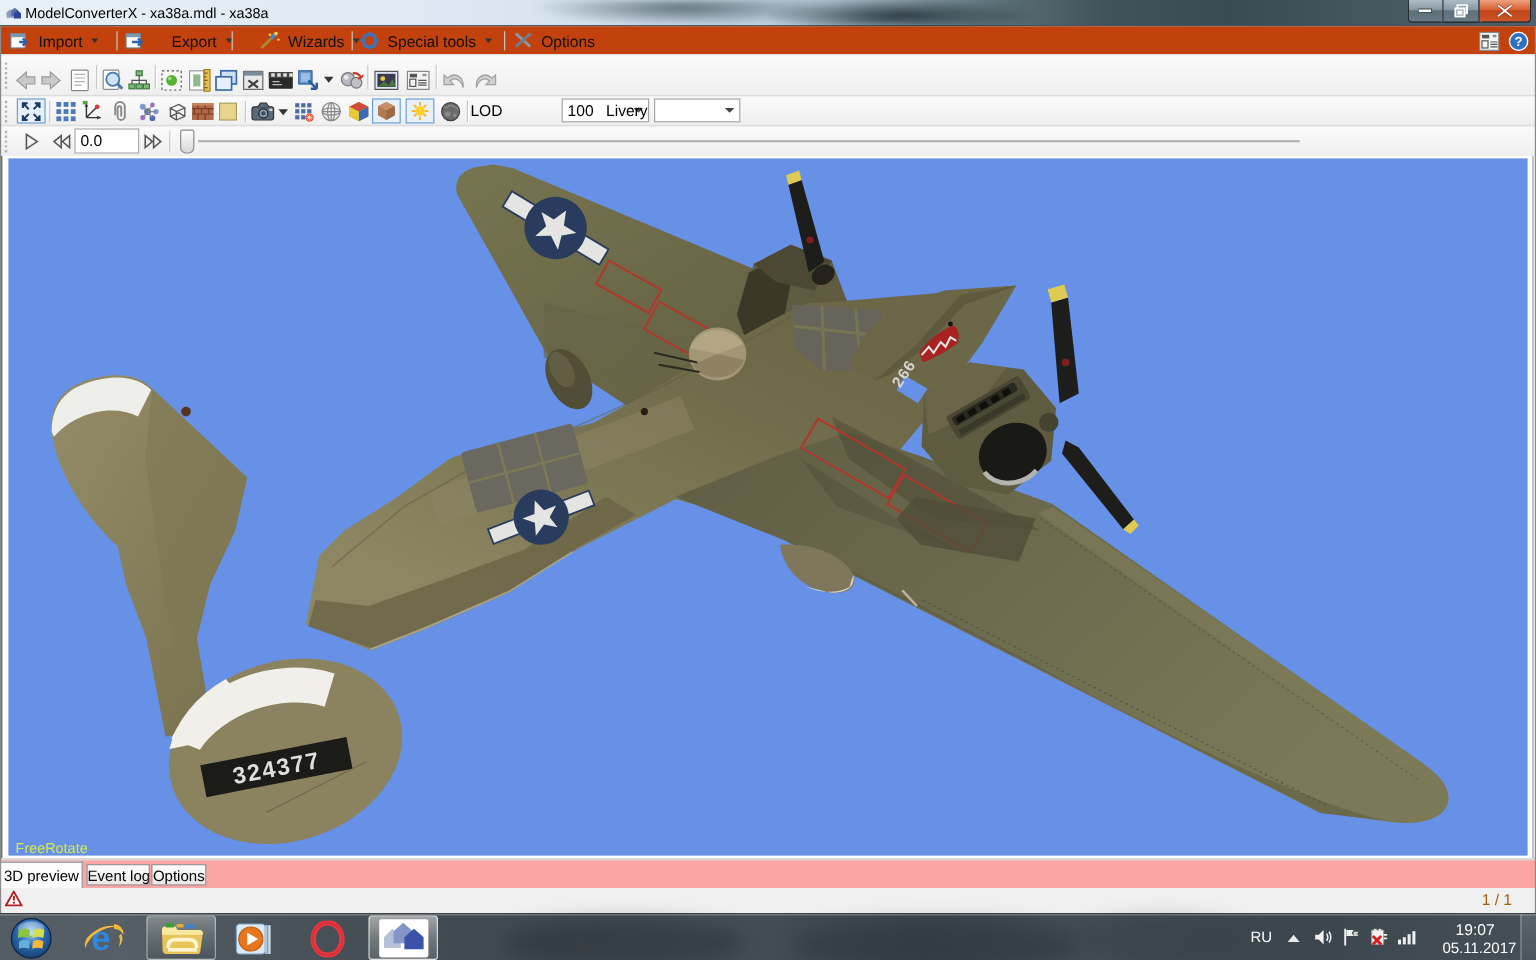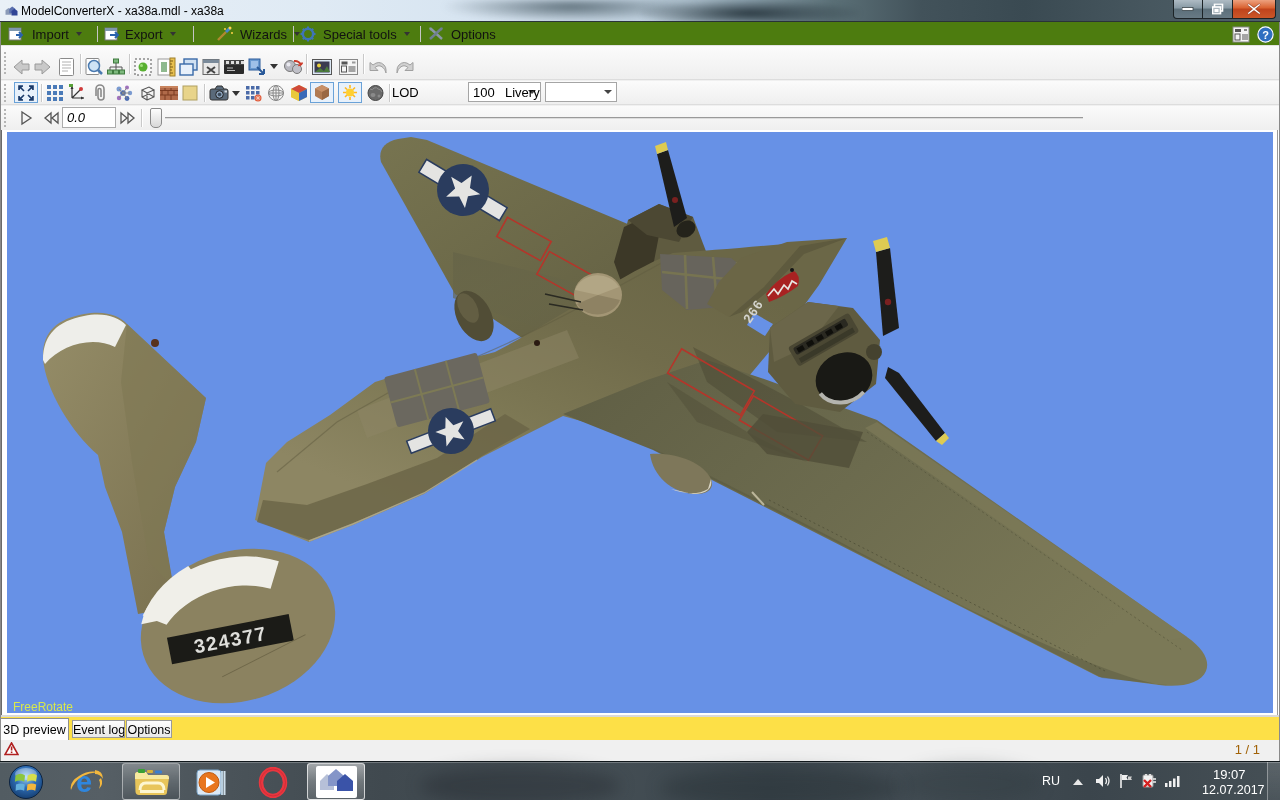--- a/index.html
+++ b/index.html
@@ -15,21 +15,21 @@
 #titletext{position:absolute;left:21px;top:4px;font-size:12px;color:#000;white-space:nowrap;}
 #appicon{position:absolute;left:4px;top:4px;width:15px;height:14px;}
 
 #capbtns{position:absolute;right:4px;top:0;width:103px;height:19px;display:flex;}
 .cb{height:19px;border:1px solid #1c2326;border-top:none;position:relative;}
 .cb.min{width:30px;border-radius:0 0 0 4px;background:linear-gradient(#aebbc4 0%,#8799a4 45%,#5c6f7a 50%,#687a85 100%);}
 .cb.max{width:29px;border-left:none;border-right:none;background:linear-gradient(#aebbc4 0%,#8799a4 45%,#5c6f7a 50%,#687a85 100%);}
 .cb.close{width:44px;border-radius:0 0 4px 0;background:linear-gradient(#eda17f 0%,#d9602f 45%,#c0431c 50%,#cb5628 100%);}
 .cb svg{position:absolute;left:50%;top:50%;transform:translate(-50%,-50%);}
 
-#menubar{position:absolute;left:0;top:22px;width:1280px;height:24px;background:#4d7c0f;border-bottom:1px solid #e3e3e3;font-size:13px;color:#111;}
+#menubar{position:absolute;left:0;top:22px;width:1280px;height:24px;background:#c2410c;border-bottom:1px solid #e3e3e3;font-size:13px;color:#111;}
 .mitem{position:absolute;top:3px;height:18px;display:flex;align-items:center;white-space:nowrap;}
 .msep{position:absolute;top:4px;width:1px;height:16px;background:#c5c5c5;}
 .mcaret{display:inline-block;width:0;height:0;border-left:3.5px solid transparent;border-right:3.5px solid transparent;border-top:4px solid #333;margin-left:7px;}
 
 #tb1{position:absolute;left:0;top:46px;width:1280px;height:34px;background:linear-gradient(#fbfbfb,#efefef);border-bottom:1px solid #ddd;}
 #tb2{position:absolute;left:0;top:81px;width:1280px;height:24px;background:linear-gradient(#fbfbfb,#efefef);border-bottom:1px solid #ddd;}
 #tb3{position:absolute;left:0;top:106px;width:1280px;height:24px;background:linear-gradient(#fbfbfb,#efefef);}
 .grip{position:absolute;left:4px;width:3px;border-left:2px dotted #b5b5b5;}
 .ticon{position:absolute;}
 .tsep{position:absolute;width:1px;background:#c9c9c9;box-shadow:1px 0 0 #fff;}
@@ -37,21 +37,21 @@
 
 .combo{position:absolute;background:#fff;border:1px solid #a5a5a5;font-size:13px;color:#000;}
 .combo .arr{position:absolute;right:4px;top:50%;margin-top:-2px;width:0;height:0;border-left:4px solid transparent;border-right:4px solid transparent;border-top:4px solid #444;}
 
 #vpframe{position:absolute;left:0;top:130px;width:1280px;height:585px;background:#fff;}
 #vpframe .dark{position:absolute;left:0;top:0;width:2px;height:585px;background:#6a6a6a;}
 #viewport{position:absolute;left:7px;top:132px;width:1266px;height:581px;background:#6791e6;overflow:hidden;}
 #freerotate{position:absolute;left:6px;top:568px;font-size:12px;color:#d8e84c;}
 #rightedge{position:absolute;left:1277px;top:130px;width:1px;height:585px;background:#9a9a9a;}
 
-#tabstrip{position:absolute;left:0;top:715px;width:1280px;height:25px;background:#fde047;}
+#tabstrip{position:absolute;left:0;top:715px;width:1280px;height:25px;background:#fca5a5;}
 .tab{position:absolute;font-size:12.5px;color:#000;text-align:center;white-space:nowrap;overflow:hidden;}
 .tab.active{left:0;top:3px;width:69px;height:22px;background:#fdfdfd;border:1px solid #8f8f8f;border-bottom:none;z-index:2;padding-top:4px;}
 .tab.t2{left:72px;top:5px;width:53px;height:18px;background:linear-gradient(#fefefe,#e8e8e8);border:1px solid #9a9a9a;padding-top:2px;}
 .tab.t3{left:126px;top:5px;width:46px;height:18px;background:linear-gradient(#fefefe,#e8e8e8);border:1px solid #9a9a9a;padding-top:2px;}
 
 #statusbar{position:absolute;left:0;top:740px;width:1280px;height:21px;background:#f0f0f0;font-size:13px;}
 #statusbar .pages{position:absolute;right:20px;top:2px;color:#a16207;}
 
 #taskbar{position:absolute;left:0;top:761px;width:1280px;height:39px;
  background:linear-gradient(90deg,#525c62 0%,#565f65 8%,#4a5359 18%,#40494f 30%,#454f55 45%,#3c464d 60%,#434d54 72%,#3b454c 85%,#454f55 100%);border-top:1px solid #11181c;}
@@ -104,21 +104,21 @@
         <span style="margin-left:6px">Import</span>
         <span class="mcaret"></span>
       </div>
     <div class="msep" style="left:97px"></div>
     <div class="mitem" style="left:104px">
         <svg width="18" height="16" viewBox="0 0 18 16">
           <rect x="1" y="2" width="12" height="12" fill="#fff" stroke="#777"></rect>
           <rect x="1" y="2" width="12" height="3" fill="#7e97ad"></rect>
           <path d="M6 9 h8 m-3 -3 l3 3 l-3 3" stroke="#2a62ac" stroke-width="2" fill="none"></path>
         </svg>
-        <span style="margin-left:3px">Export</span>
+        <span style="margin-left:21px">Export</span>
         <span class="mcaret"></span>
       </div>
     <div class="msep" style="left:193px"></div>
     <div class="mitem" style="left:216px">
         <svg width="18" height="16" viewBox="0 0 18 16">
           <path d="M2 14 L10 6" stroke="#b08830" stroke-width="2.4"></path>
           <path d="M10 6 L14 2" stroke="#4488cc" stroke-width="3"></path>
           <circle cx="14" cy="2" r="1.5" fill="#ffd24a"></circle>
           <circle cx="9" cy="3" r="1" fill="#ffd24a"></circle>
           <circle cx="16" cy="7" r="1" fill="#ffd24a"></circle>
@@ -390,21 +390,21 @@
   </div>
 
   <div id="tb3">
     <div class="grip" style="top:3px;height:18px"></div>
     <svg class="ticon" style="left:18px;top:4px" width="16" height="16" viewBox="0 0 16 16">
         <path d="M4 2 L13 8 L4 14 Z" fill="none" stroke="#555" stroke-width="1.3"></path>
       </svg>
     <svg class="ticon" style="left:43px;top:4px" width="17" height="16" viewBox="0 0 17 16">
         <path d="M8 3 L2 8 L8 13 Z M15 3 L9 8 L15 13 Z" fill="none" stroke="#555" stroke-width="1.3"></path>
       </svg>
-    <div style="position:absolute;left:62px;top:1px;width:54px;height:21px;background:#fff;border:1px solid #ababab;font-size:13px;padding:2px 0 12px 4px;font-style:italic;">0.0</div>
+    <div style="position:absolute;left:62px;top:1px;width:54px;height:21px;background:#fff;border:1px solid #ababab;font-size:13px;padding:2px 0 12px 4px;">0.0</div>
     <svg class="ticon" style="left:119px;top:4px" width="17" height="16" viewBox="0 0 17 16">
         <path d="M2 3 L8 8 L2 13 Z M9 3 L15 8 L9 13 Z" fill="none" stroke="#555" stroke-width="1.3"></path>
       </svg>
     <div class="tsep" style="left:141px;top:3px;height:18px"></div>
     <div style="position:absolute;left:165px;top:11px;width:918px;height:2px;background:#dcdcdc;border-top:1px solid #999;"></div>
     <div style="position:absolute;left:150px;top:2px;width:12px;height:20px;background:linear-gradient(#fdfdfd,#d8d8d8);border:1px solid #8a8a8a;border-radius:2px 2px 5px 5px;"></div>
   </div>
 
   <div id="vpframe">
       <div class="dark"></div>
@@ -673,16 +673,16 @@
           <path d="M12 6 h3 M12 9 h3" stroke="#eee" stroke-width="1.5"></path>
           <path d="M3 7 l7 7 M10 7 l-7 7" stroke="#d42020" stroke-width="2.4"></path>
         </svg>
     <svg class="tray" style="left:1164px;top:12px" width="17" height="14" viewBox="0 0 17 14">
           <rect x="1" y="9" width="2.5" height="4" fill="#f0f0f0"></rect>
           <rect x="5" y="7" width="2.5" height="6" fill="#f0f0f0"></rect>
           <rect x="9" y="4.5" width="2.5" height="8.5" fill="#f0f0f0"></rect>
           <rect x="13" y="2" width="2.5" height="11" fill="#f0f0f0"></rect>
         </svg>
     <div class="tray" style="left:1213px;top:5px;font-size:13px">19:07</div>
-    <div class="tray" style="left:1202px;top:21px;font-size:12.5px">12.07.2017</div>
+    <div class="tray" style="left:1202px;top:21px;font-size:12.5px">05.11.2017</div>
     <div style="position:absolute;right:0;top:0;width:13px;height:39px;border-left:1px solid rgba(255,255,255,.35);background:linear-gradient(rgba(255,255,255,.12),rgba(255,255,255,.03));"></div>
   </rect></div>
 </div>
 
 </body></html>

